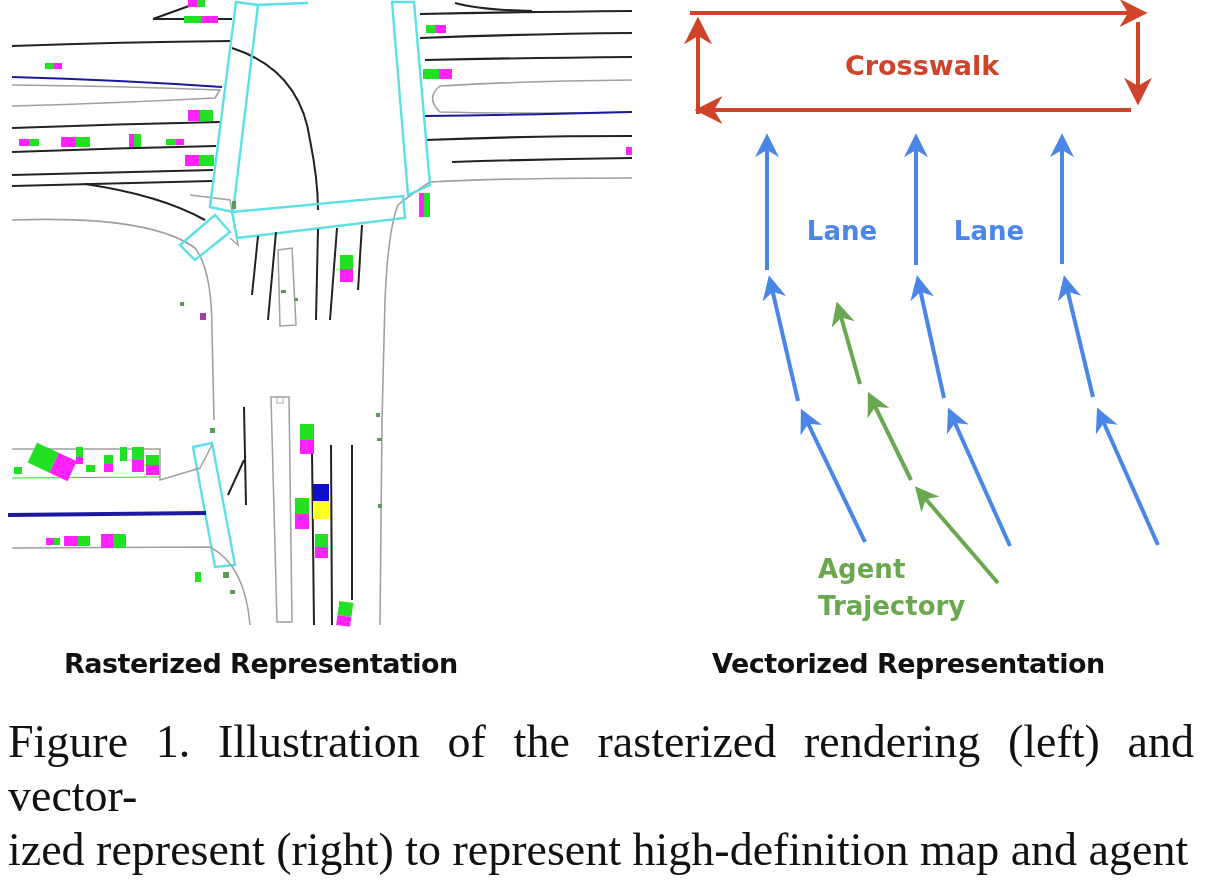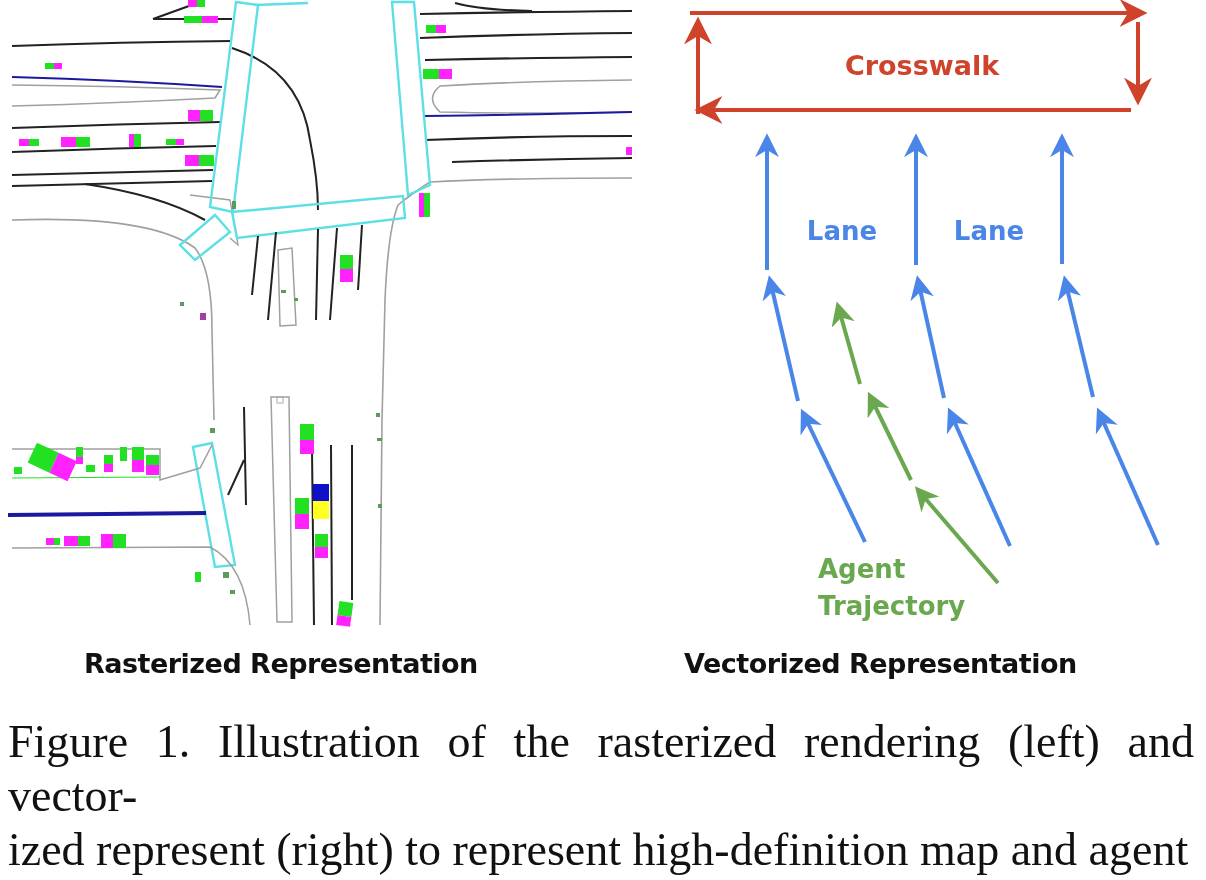--- a/index.html
+++ b/index.html
@@ -3,22 +3,22 @@
 <meta charset="utf-8">
 <style>
   html, body { margin: 0; padding: 0; background: #ffffff; }
   body { width: 1206px; height: 880px; position: relative; overflow: hidden; }
   #figure { position: absolute; left: 0; top: 0; width: 1206px; height: 640px; }
   .panel-label {
     position: absolute; top: 648px;
     font-family: "DejaVu Sans", sans-serif; font-weight: bold; font-size: 27px;
     color: #111; letter-spacing: -0.5px; white-space: nowrap;
   }
-  #label-left { left: 84px; }
-  #label-right { left: 684px; }
+  #label-left { left: 64px; }
+  #label-right { left: 712px; }
   #caption {
     position: absolute; left: 8px; top: 715px; width: 1186px;
     font-family: "Liberation Serif", serif; font-size: 46px; line-height: 54px;
     color: #111; text-align: justify; text-align-last: left;
   }
   .vtext { font-family: "DejaVu Sans", sans-serif; font-weight: bold; }
 </style>
 </head>
 <body>
 

